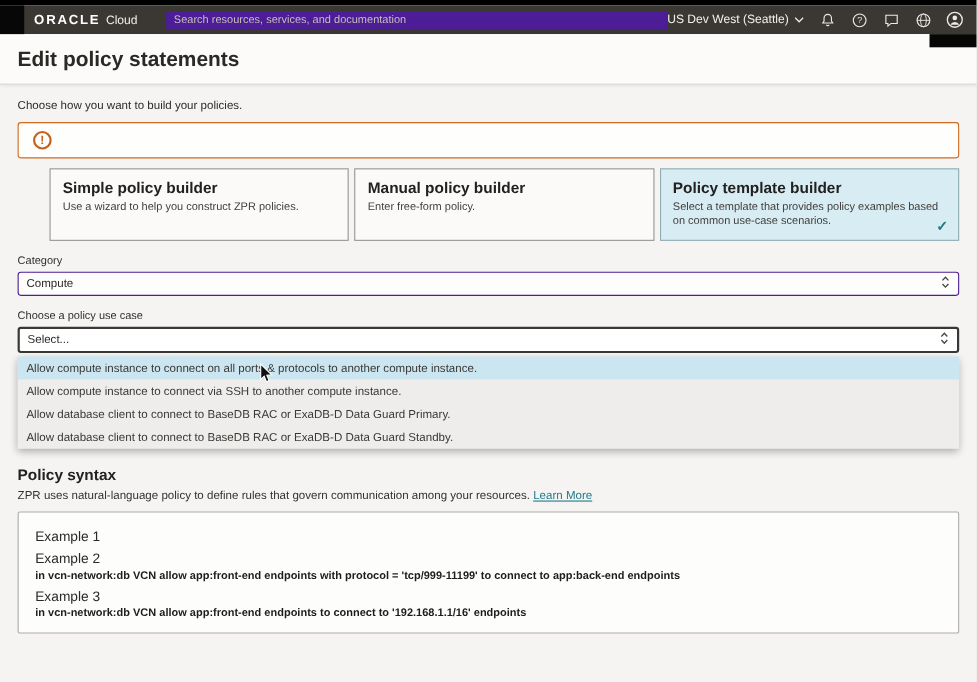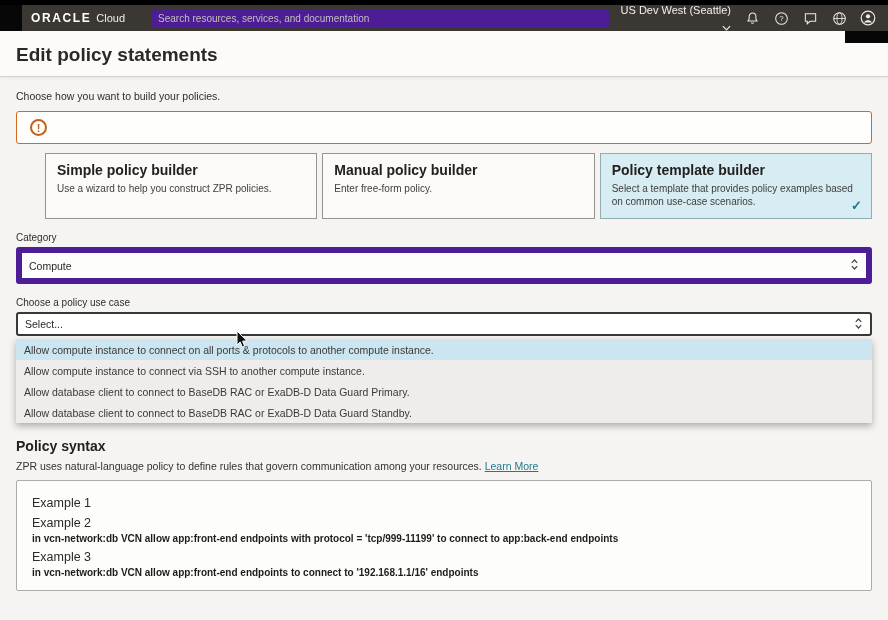--- a/index.html
+++ b/index.html
@@ -9,21 +9,21 @@
   .top-strip { height:5px; background:#000; }
   .header { height:26px; background:#3b3733; display:flex; align-items:center; }
   .header-redact { width:22px; height:26px; background:#070707; flex:none; }
   .logo { display:flex; align-items:baseline; margin-left:9px; color:#fff; cursor:pointer; }
   .logo-oracle { font-weight:bold; font-size:12px; letter-spacing:1.6px; }
   .logo-cloud { font-size:11px; margin-left:5px; color:#f0eeec; }
   .search-box { margin-left:26px; width:458px; height:17px; background:#4c1d95; border-radius:2px; display:flex; align-items:center; padding:0 7px; }
   .search-box input { background:transparent; border:none; outline:none; width:100%; color:#d8d5d2; font-size:10px; font-family:inherit; }
   .search-box input::placeholder { color:#c2bfbc; }
   .header-right { margin-left:auto; display:flex; align-items:center; gap:13px; padding-right:12px; color:#f2f0ee; }
-  .region { font-size:11px; display:flex; align-items:flex-end; gap:5px; cursor:pointer; white-space:nowrap;flex-direction:column; }
+  .region { font-size:11px; display:flex; align-items:flex-end; gap:5px; cursor:pointer; white-space:nowrap; }
   .hicon { width:16px; height:16px; display:flex; align-items:center; justify-content:center; cursor:pointer; }
 
   .redaction-tr { position:absolute; right:0; top:31px; width:43px; height:12px; background:#060606; z-index:30; }
 
   .title-bar { background:#fcfbfa; padding:13px 16px 10px; border-bottom:1px solid #d6d4d1; box-shadow:0 1px 3px rgba(0,0,0,.07); }
   .page-title { font-size:19px; font-weight:600; color:#2b2926; }
 
   .content { padding:13px 16px 0; }
   .intro { font-size:10.5px; color:#2f2d2b; margin-bottom:9px; }
 
@@ -34,21 +34,21 @@
 
   .cards { display:flex; gap:5px; margin-top:9px;margin-left:29px; }
   .card { flex:1; border:1px solid #96948f; background:#fbfaf9; padding:8px 11px 10px; position:relative; cursor:pointer; min-height:52px; }
   .card.selected { background:#d7ecf3; border-color:#8fadb3; }
   .card-title { font-size:14px; font-weight:600; color:#23211f; margin-bottom:4px; }
   .card-desc { font-size:10px; color:#403e3b; line-height:1.32; }
   .check-icon { position:absolute; right:9px; bottom:5px; color:#1f7b87; font-size:13px; font-weight:700; }
   .check-icon::after { content:"✓"; }
 
   .field-label { font-size:10px; color:#2f2d2b; margin:13px 0 4px; }
-  .select { height:37px; background:#fdfdfc; border:6px solid #4c1d95; border-radius:3px; display:flex; align-items:center; justify-content:space-between; padding:0 7px; font-size:10.5px; color:#2b2a28; cursor:pointer; }
+  .select { height:22px; background:#fdfdfc; border:1px solid #4c1d95; border-radius:3px; display:flex; align-items:center; justify-content:space-between; padding:0 7px; font-size:10.5px; color:#2b2a28; cursor:pointer; }
   .select.focused { border:2px solid #3a3835; height:24px; background:#fff; }
 
   .dropdown { margin-top:3px; background:#efedeb; box-shadow:0 3px 7px rgba(0,0,0,.3); position:relative; z-index:5; }
   .option { height:21px; display:flex; align-items:center; padding:0 8px; font-size:10.5px; color:#3b3936; cursor:pointer; }
   .option.highlighted { background:#cbe6f0; }
 
   .syntax-heading { font-size:14px; font-weight:600; color:#23211f; margin-top:15px; }
   .syntax-desc { font-size:10.5px; color:#34322f; margin-top:6px; }
   .learn-more { color:#1f7b8c; text-decoration:underline; cursor:pointer; }
 

